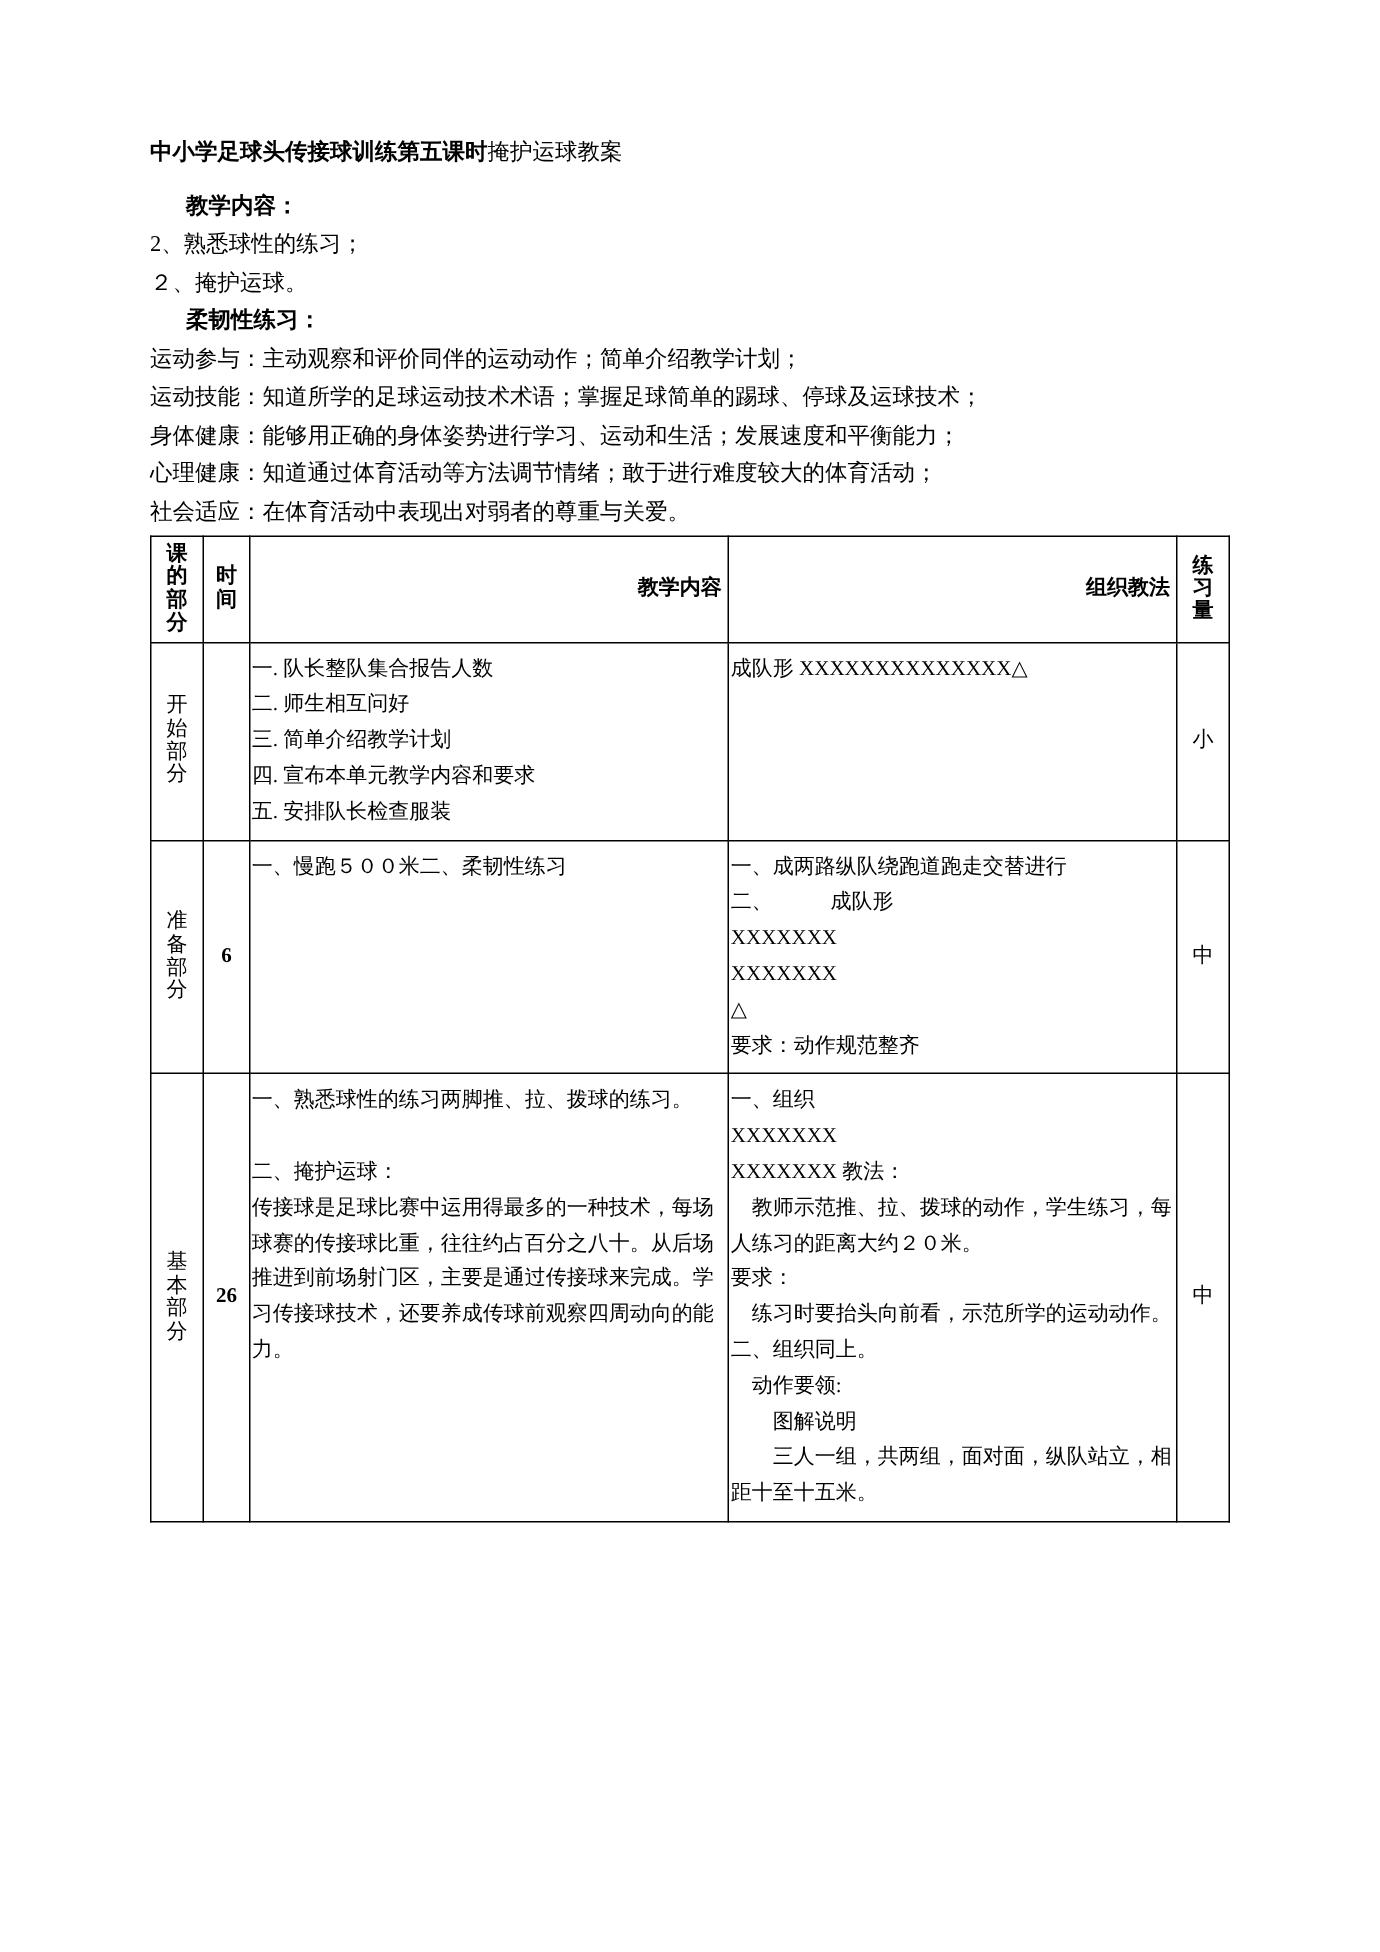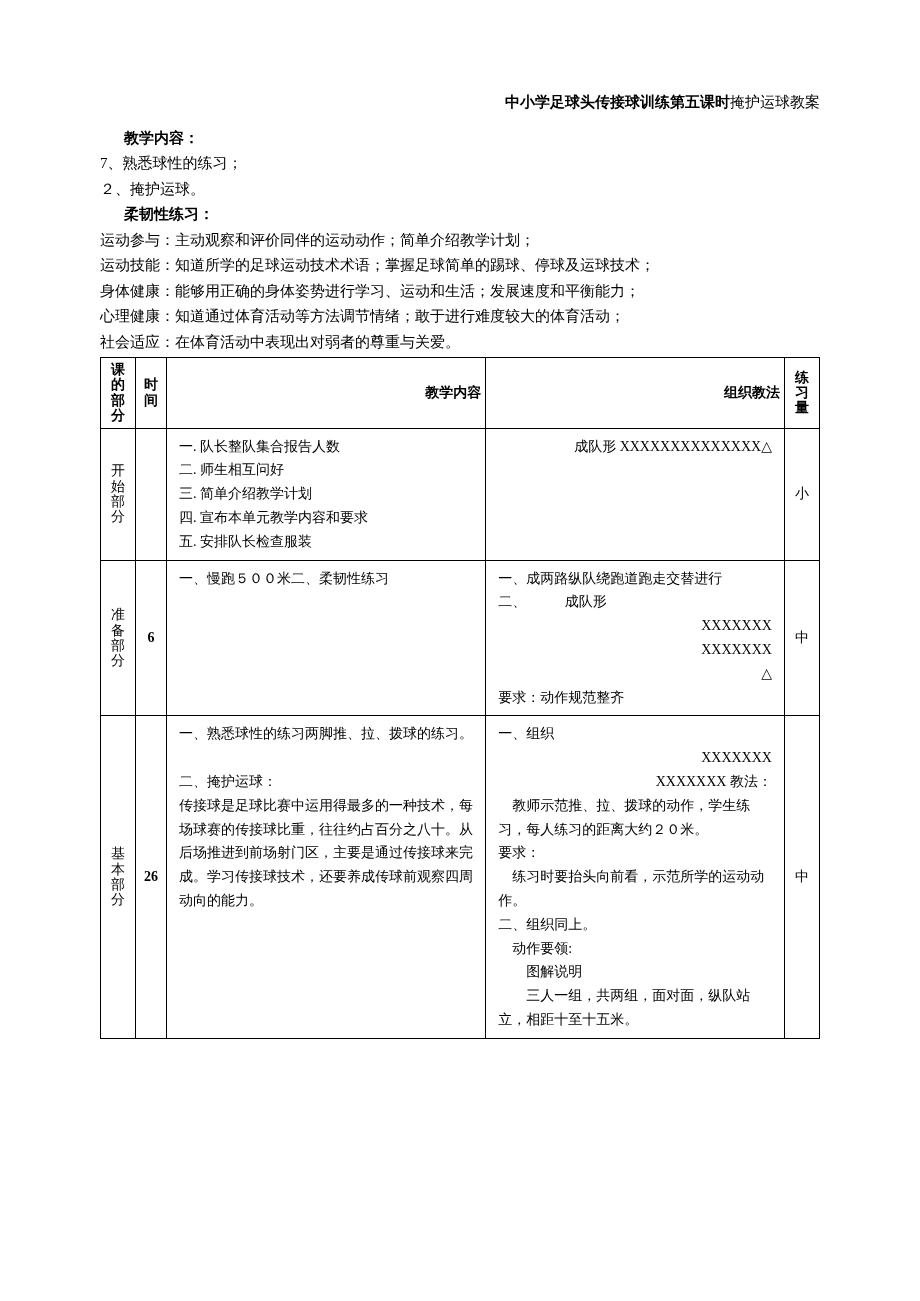--- a/index.html
+++ b/index.html
@@ -7,21 +7,21 @@
     font-size: 15px;
     line-height: 1.7;
     color: #000;
     background: #fff;
     margin: 0;
     padding: 90px 100px;
     width: 920px;
     box-sizing: border-box;
   }
   .title {
-    text-align: right;
+    text-align: left;
     font-weight: bold;
     margin-bottom: 10px;
   }
   .title-plain {
     font-weight: normal;
   }
   .section-label {
     font-weight: bold;
     margin-left: 24px;
   }
@@ -43,36 +43,36 @@
     vertical-align: middle;
     line-height: 1.1;
     padding: 4px 2px;
   }
   .vtext span { display:block; }
   .col-part { width: 34px; }
   .col-time { width: 30px; }
   .col-content { width: 310px; }
   .col-method { width: 290px; }
   .col-load { width: 34px; }
-  .cell-pad { padding: 6px 12px; }
-  .center { text-align: right; }
+  .cell-pad { padding: 6px 1px; }
+  .center { text-align: left; }
   .mid { vertical-align: middle; }
   .bold { font-weight: bold; }
   .pre { white-space: pre-wrap; }
   .method-block { line-height:1.7; }
 </style>
 </head>
 <body>
 
 <div class="title">
   <span>中小学足球头传接球训练第五课时</span><span class="title-plain">掩护运球教案</span>
 </div>
 
 <div><span class="section-label">教学内容：</span></div>
-<div>7、熟悉球性的练习；</div>
+<div>2、熟悉球性的练习；</div>
 <div>２、掩护运球。</div>
 
 <div><span class="section-label">柔韧性练习：</span></div>
 <div>运动参与：主动观察和评价同伴的运动动作；简单介绍教学计划；</div>
 <div>运动技能：知道所学的足球运动技术术语；掌握足球简单的踢球、停球及运球技术；</div>
 <div>身体健康：能够用正确的身体姿势进行学习、运动和生活；发展速度和平衡能力；</div>
 <div>心理健康：知道通过体育活动等方法调节情绪；敢于进行难度较大的体育活动；</div>
 <div>社会适应：在体育活动中表现出对弱者的尊重与关爱。</div>
 
 <table>

